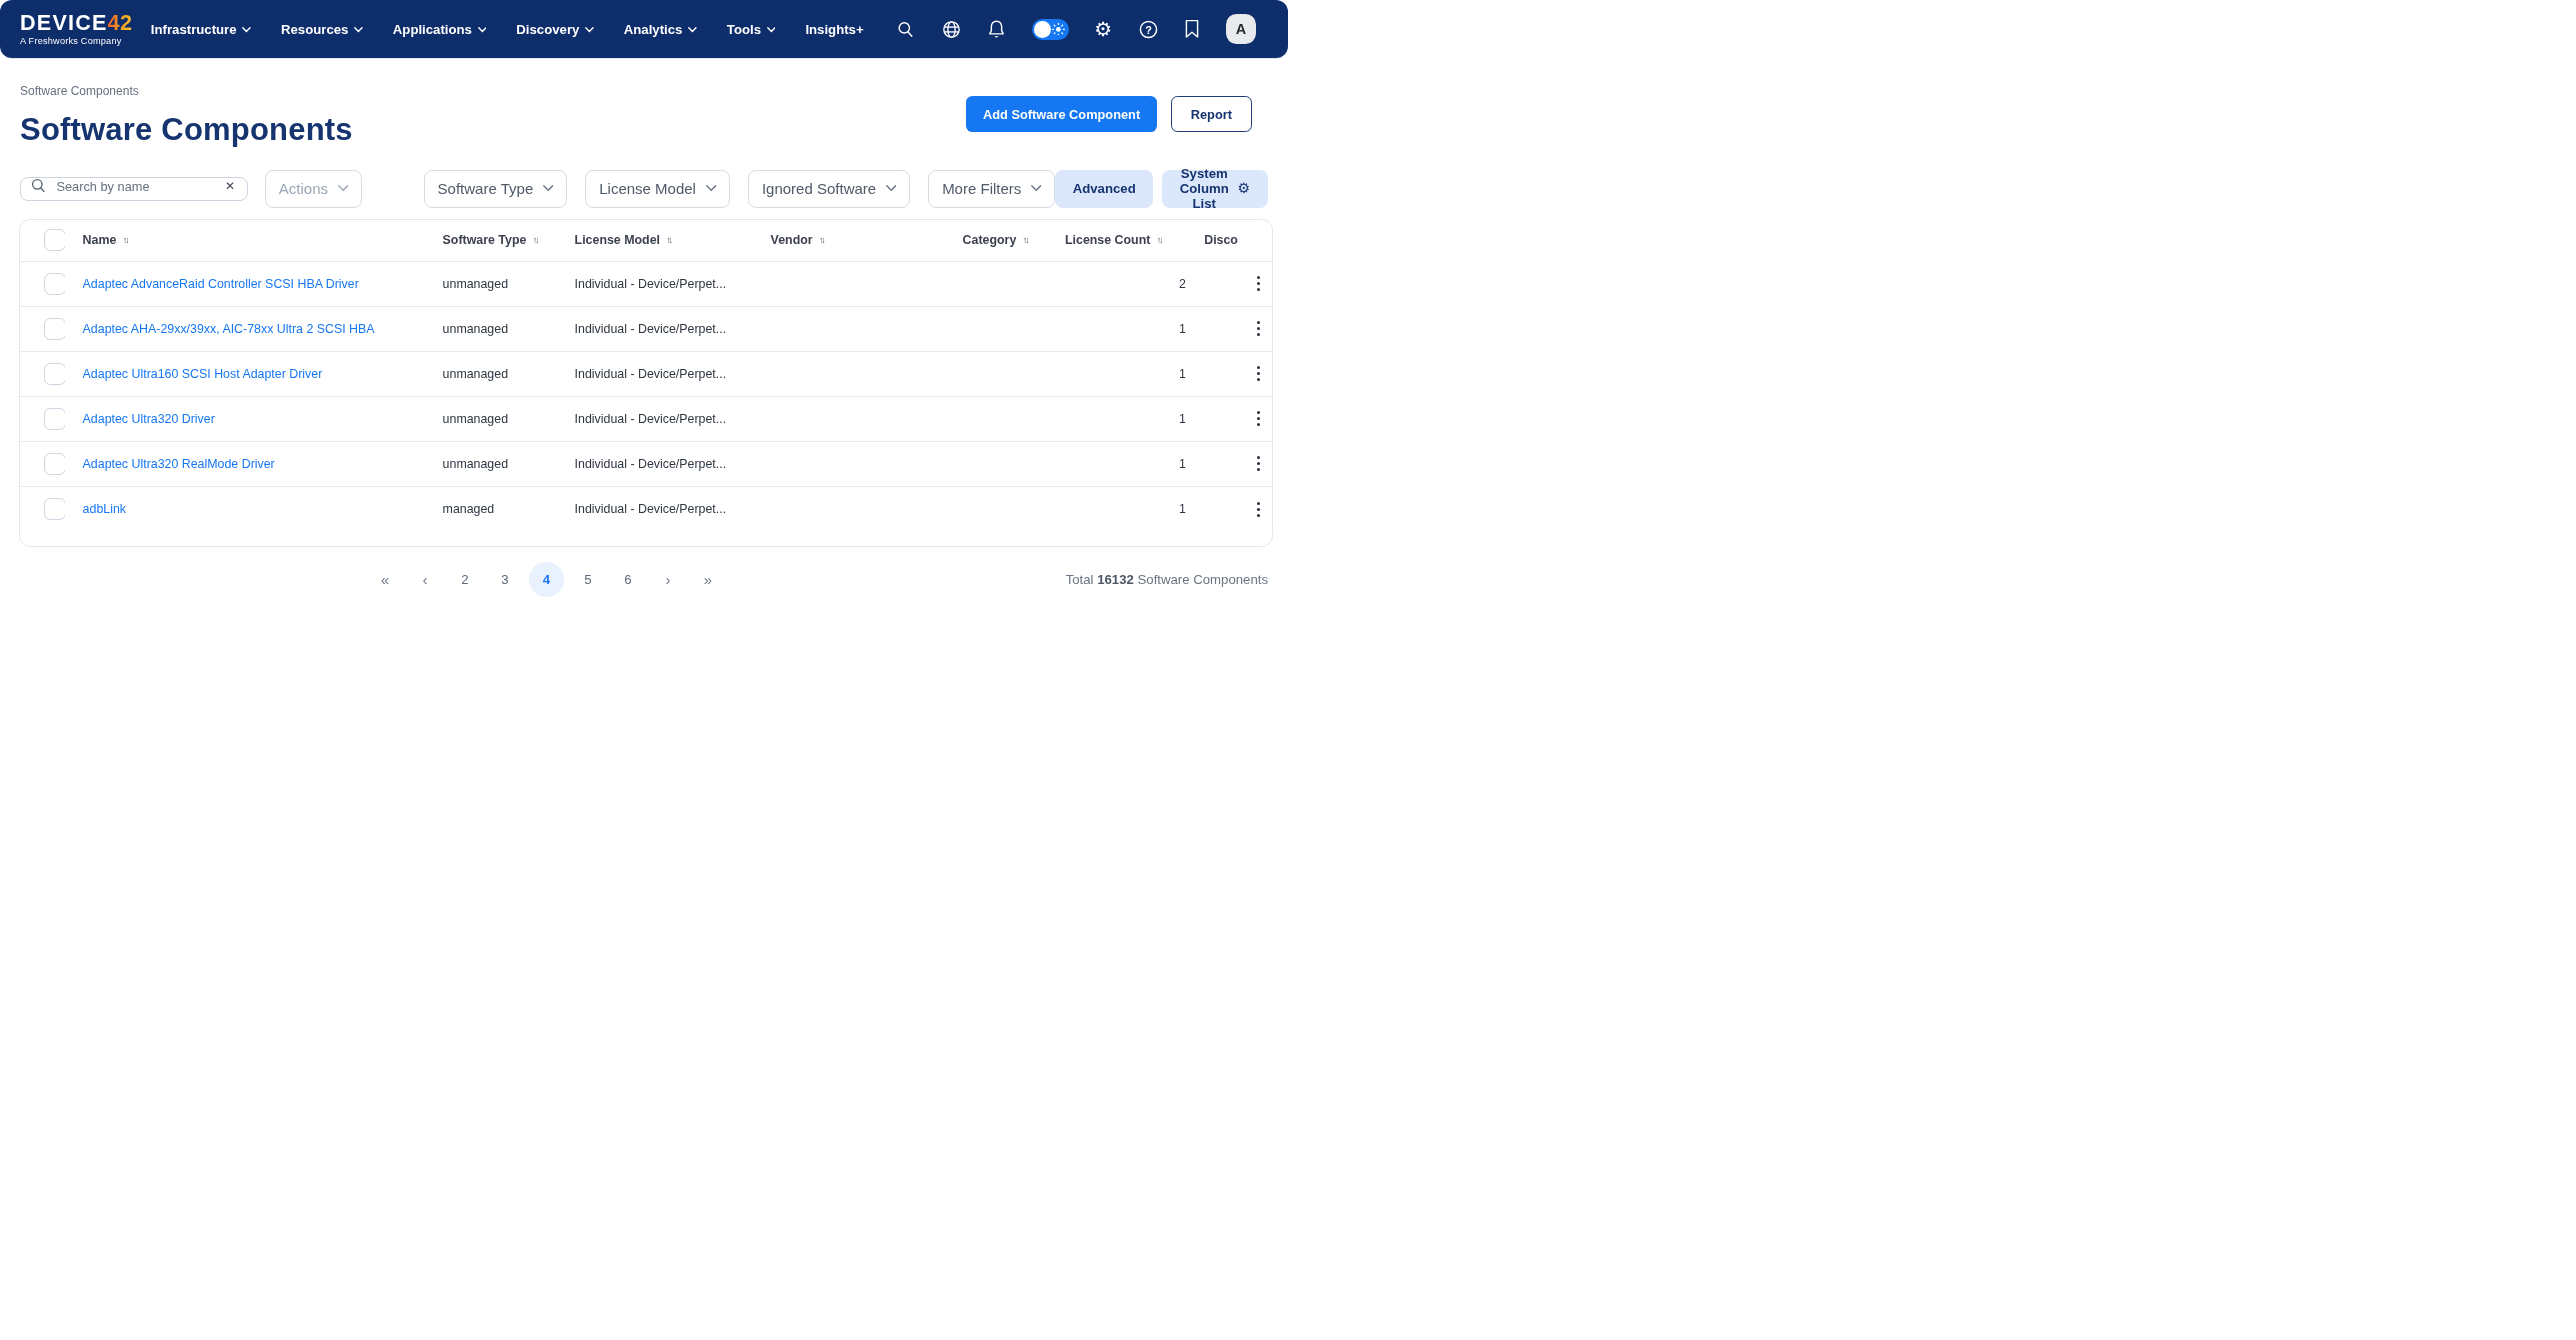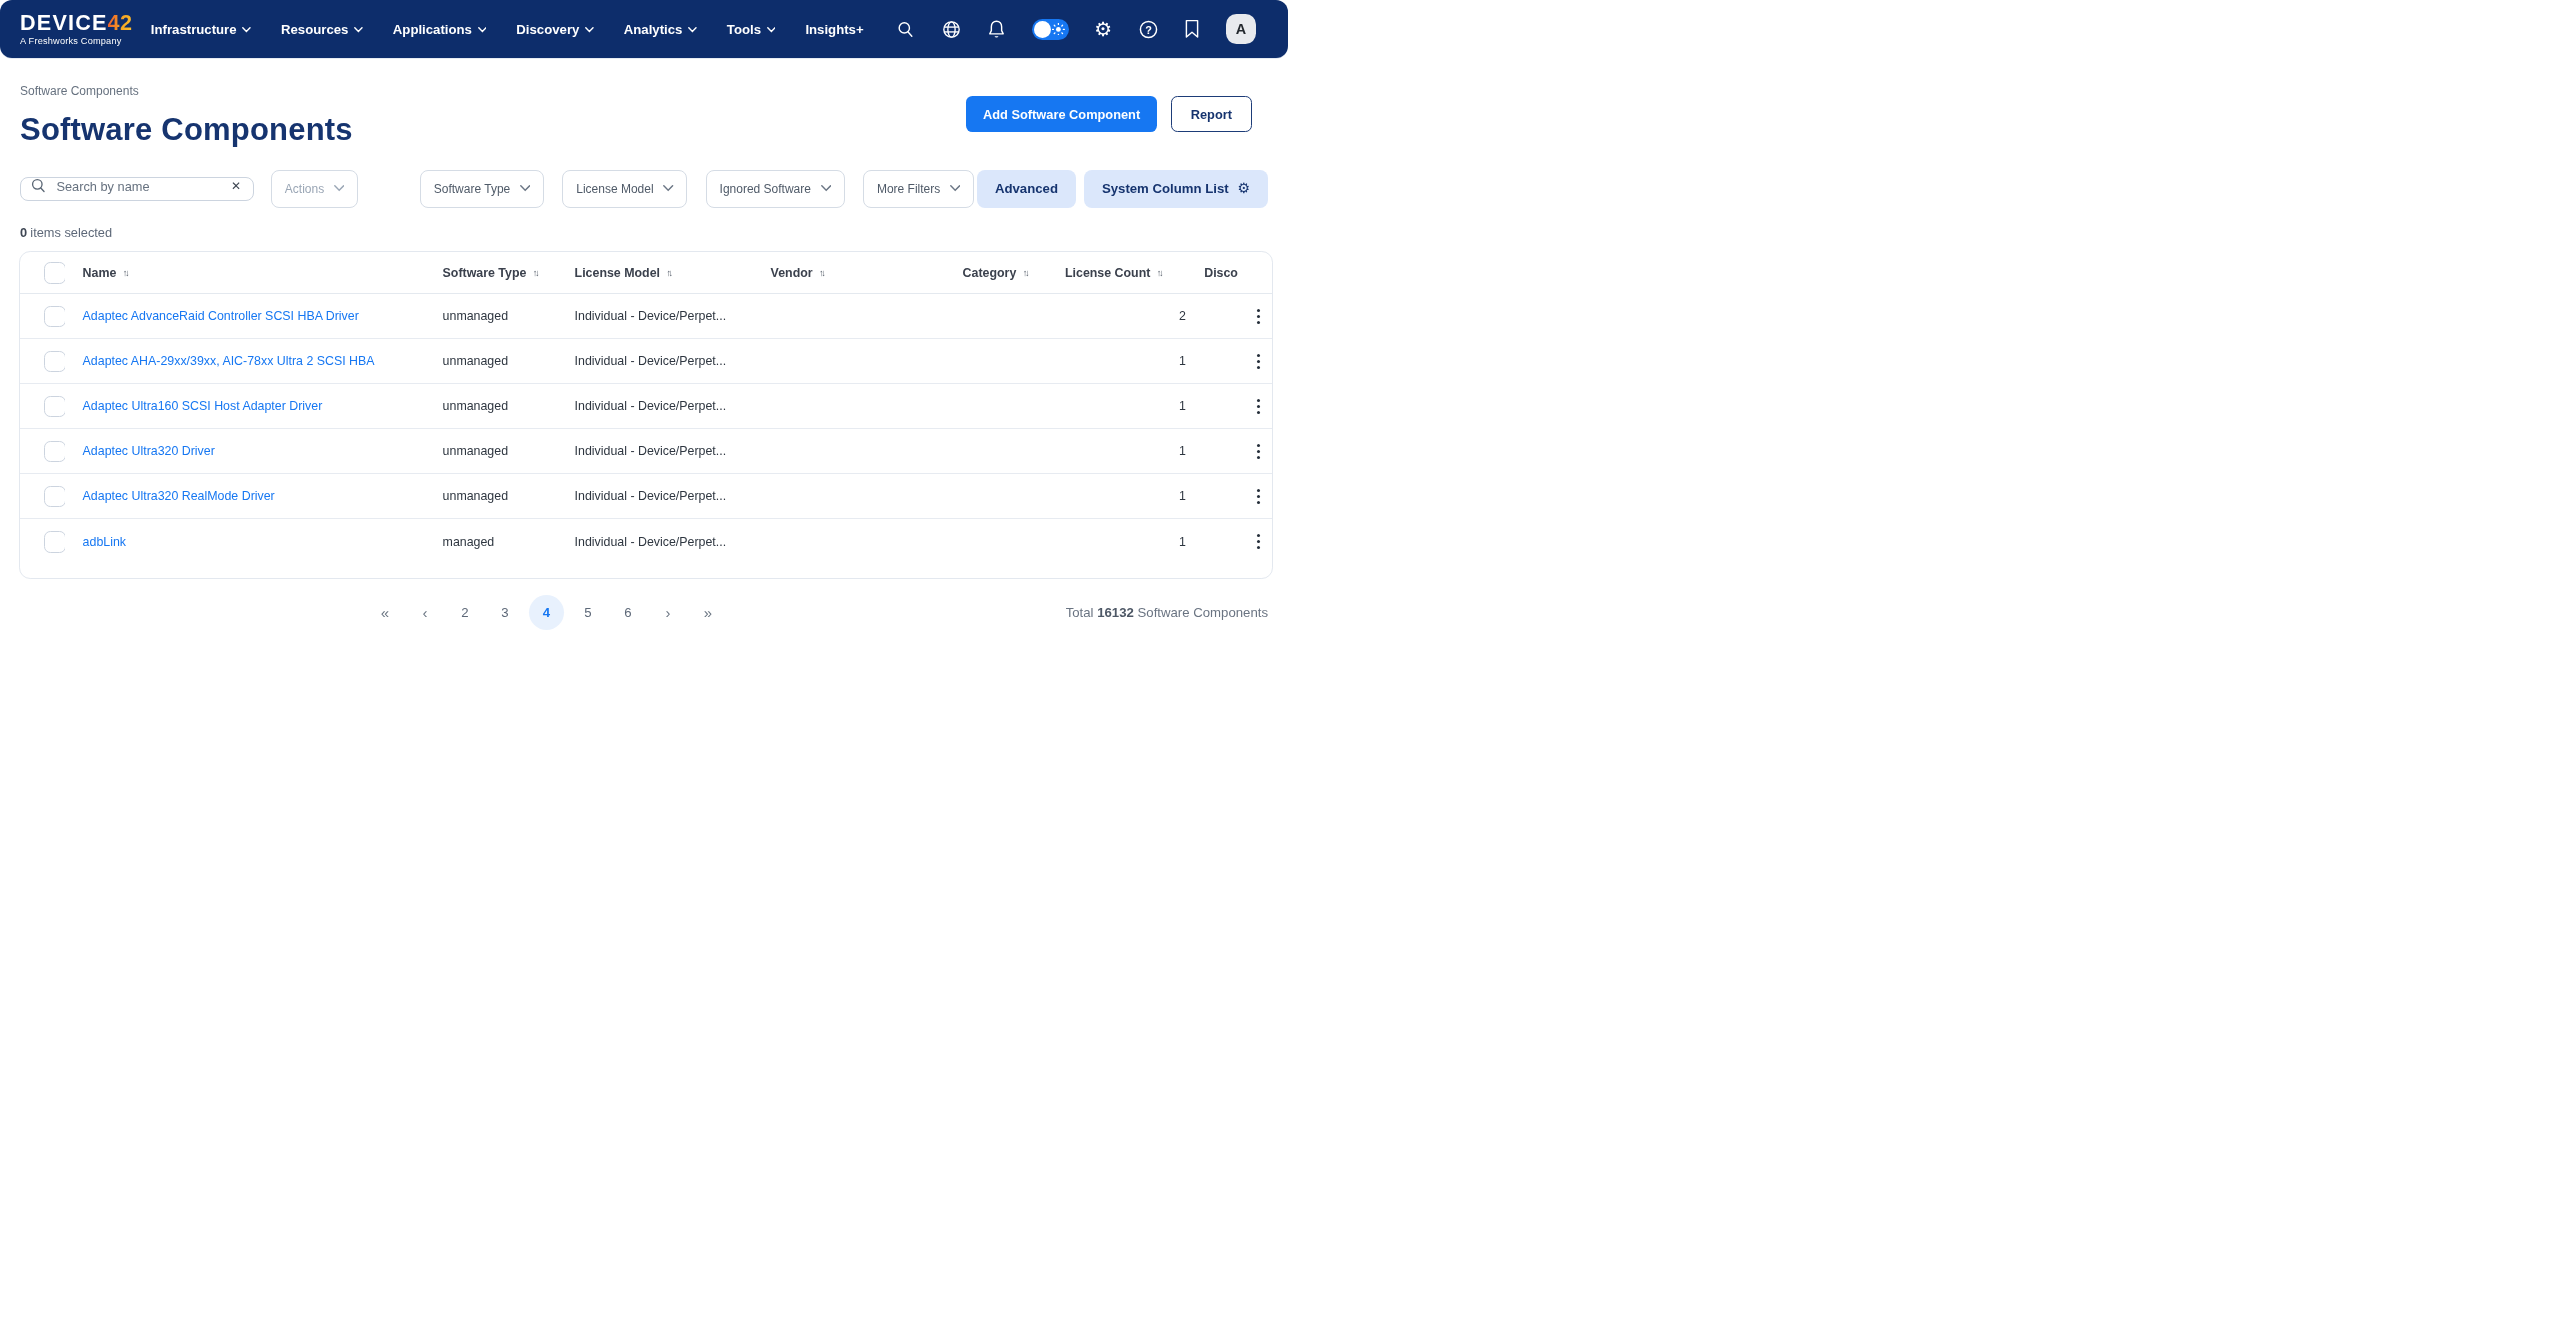--- a/index.html
+++ b/index.html
@@ -63,21 +63,21 @@
   }
   .searchbox input{
     border:none;outline:none;flex:1;font-size:12.8px;color:#3c4450;margin-left:8px;
     font-family:inherit;background:transparent;
   }
   .searchbox input::placeholder{color:#66717f;}
   .clear-x{color:#3e4652;font-size:12px;cursor:pointer;padding:1.6px;}
   .dropdown{
     display:flex;align-items:center;gap:9.6px;height:38px;border:0.8px solid #d5dce5;
     border-radius:8px;padding:0 12.8px;background:#fff;cursor:pointer;
-    font-size:12px;color:#4f5a68;white-space:nowrap;
+    font-size:15px;color:#4f5a68;white-space:nowrap;
   }
   .dropdown.actions{margin-left:17px;color:#9aa6b5;}
   .mid-filters{display:flex;gap:18.4px;margin-left:62px;}
   .right-filters{margin-left:auto;display:flex;gap:8.8px;}
   .pill-btn{
     display:flex;align-items:center;gap:8.8px;height:38px;border:none;border-radius:8px;
     background:var(--pill-bg,#dbe7fb);color:var(--title-navy,#11306b);
     font-size:13.2px;font-weight:700;padding:0 17.6px;cursor:pointer;font-family:inherit;
   }
   .pill-gear{font-size:14.4px;font-weight:400;line-height:1;}
@@ -282,23 +282,20 @@
     </div>
     <div class="right-filters">
       <button class="pill-btn">Advanced</button>
       <button class="pill-btn">
         <span>System Column List</span>
         <span class="pill-gear">⚙</span>
       </button>
     </div>
   </div>
 
-  <div class="selection">
-    <b>0</b><span>items selected</span>
-  </div>
 
   <div class="table-card">
     <div class="trow head">
       <div class="cell">
           <span class="cbx" style="margin-left:6.4px;"></span>
         </div>
       <div class="cell hdr">
           <span>Name</span>
           <span class="sort">↑↓</span>
         </div>

